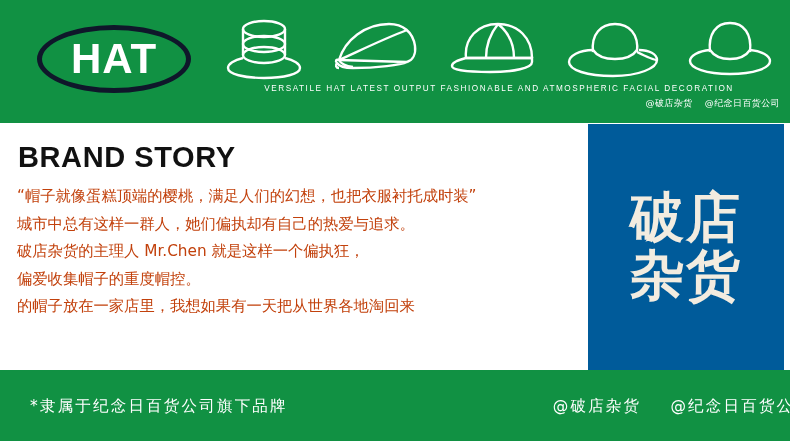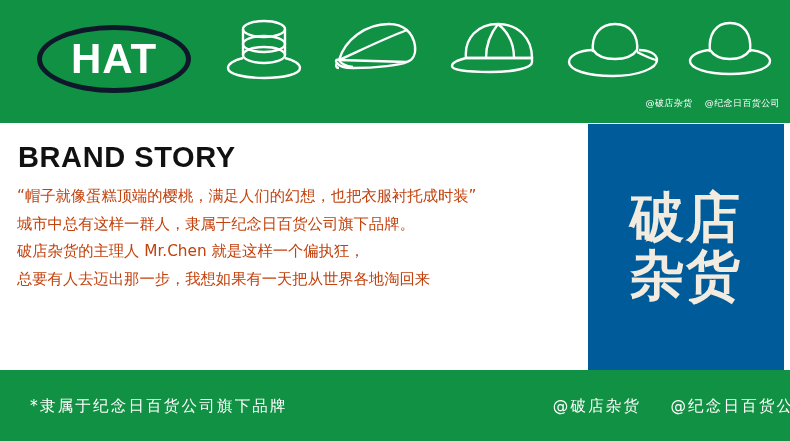--- a/index.html
+++ b/index.html
@@ -187,36 +187,38 @@
       <span>
         <svg width="96" height="66" viewBox="0 0 96 66" fill="none" stroke="#ffffff" stroke-width="2.4">
           <path d="M28 36 C26 18 34 7 48 7 C62 7 70 18 68 36"></path>
           <path d="M28 34 C16 35 8 40 8 45 C8 52 24 58 48 58 C72 58 88 52 88 45 C88 40 80 35 68 34"></path>
           <path d="M28 34 C32 40 39 43 48 43 C57 43 64 40 68 34"></path>
         </svg>
       </span>
 
     </div>
 
+    <div class="tagline">VERSATILE HAT LATEST OUTPUT FASHIONABLE AND ATMOSPHERIC FACIAL DECORATION</div>
 
     <div class="handles-top">
       <span>@破店杂货</span>
       <span>@纪念日百货公司</span>
     </div>
   </div>
 
   <div class="main">
 
     <div class="brand-title">BRAND STORY</div>
 
     <div class="story">
       <p>“帽子就像蛋糕顶端的樱桃，满足人们的幻想，也把衣服衬托成时装”</p>
-      <p>城市中总有这样一群人，隶属于纪念日百货公司旗下品牌。</p>
+      <p>城市中总有这样一群人，她们偏执却有自己的热爱与追求。</p>
       <p>破店杂货的主理人 Mr.Chen 就是这样一个偏执狂，</p>
-      <p>总要有人去迈出那一步，我想如果有一天把从世界各地淘回来</p>
+      <p>偏爱收集帽子的重度帽控。</p>
+      <p>的帽子放在一家店里，我想如果有一天把从世界各地淘回来</p>
     </div>
   </div>
 
   <div class="blue-panel">
     <div class="blue-logo">
       <span>破店</span>
       <span>杂货</span>
     </div>
   </div>
 

